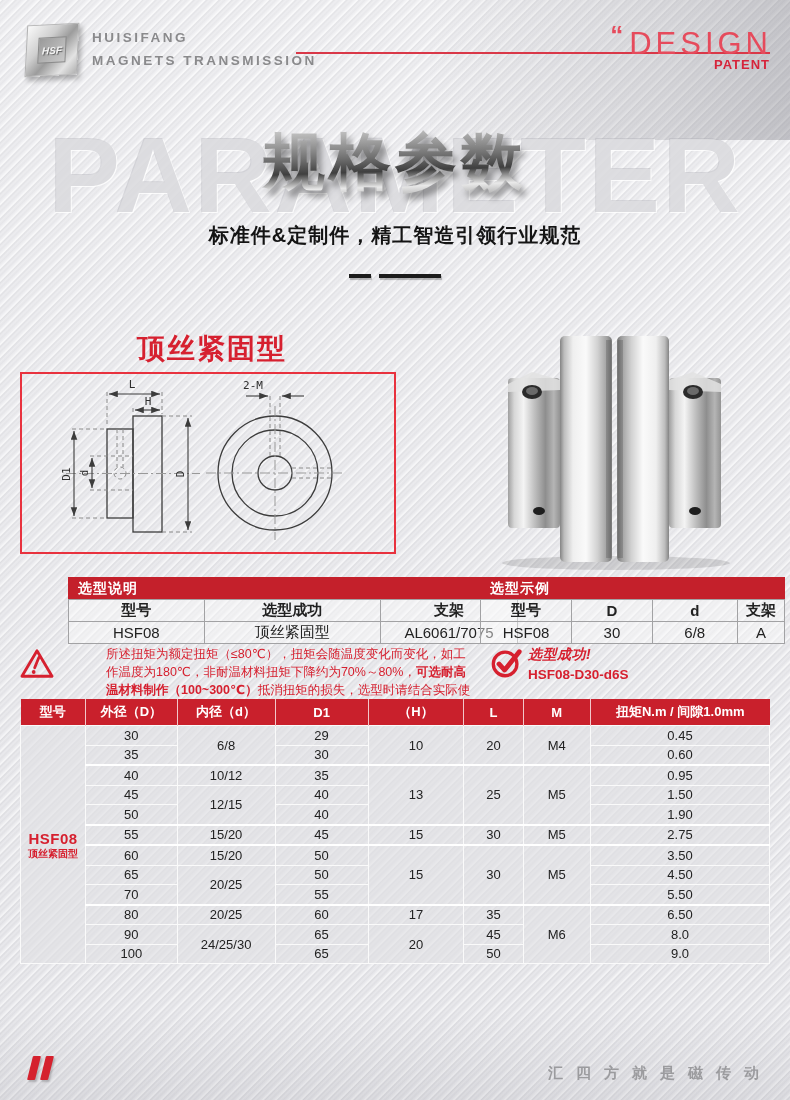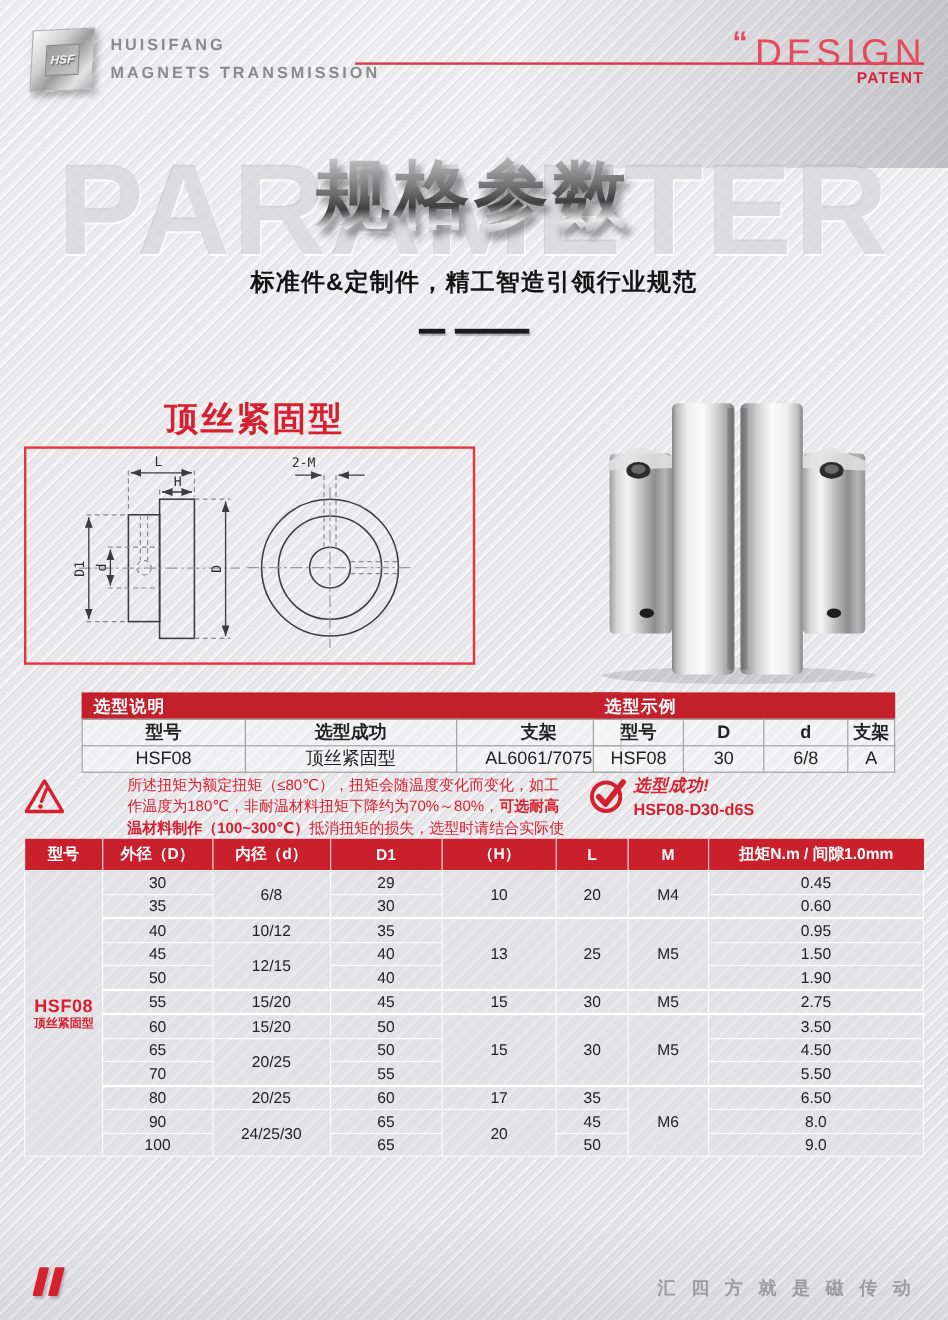--- a/index.html
+++ b/index.html
@@ -59,21 +59,21 @@
   
   .section-title{position:absolute;left:0;top:330px;width:424px;text-align:center;
     font-size:28px;font-weight:800;color:#d6202f;letter-spacing:2px;}
   .drawing-box{position:absolute;left:20px;top:372px;width:372px;height:178px;border:2px solid #e8323e;}
   .drawing-box svg{display:block;}
   .product{position:absolute;left:492px;top:330px;width:272px;height:242px;}
 
   
   .sel-block{position:absolute;top:577px;}
   .sel-block.left{left:20px;width:450px;margin-left:48px;}
-  .sel-block.right{left:494px;width:252px;}
+  .sel-block.right{left:480px;width:305px;}
   .red-bar{height:22px;line-height:22px;background:#c4202b;color:#fff;font-size:14px;
     font-weight:700;padding-left:10px;letter-spacing:1px;}
   table.sel{width:100%;border-collapse:collapse;table-layout:fixed;background:rgba(250,250,251,.45);}
   table.sel th,table.sel td{border:1px solid #a2a2a4;height:21px;text-align:center;
     font-size:15px;color:#222;padding:0;}
   table.sel th{font-weight:700;}
   table.sel td{font-weight:400;}
 
   .warning{position:absolute;left:20px;top:645px;width:452px;display:flex;gap:48px;}
   .warn-icon{flex:0 0 38px;padding-top:3px;}

